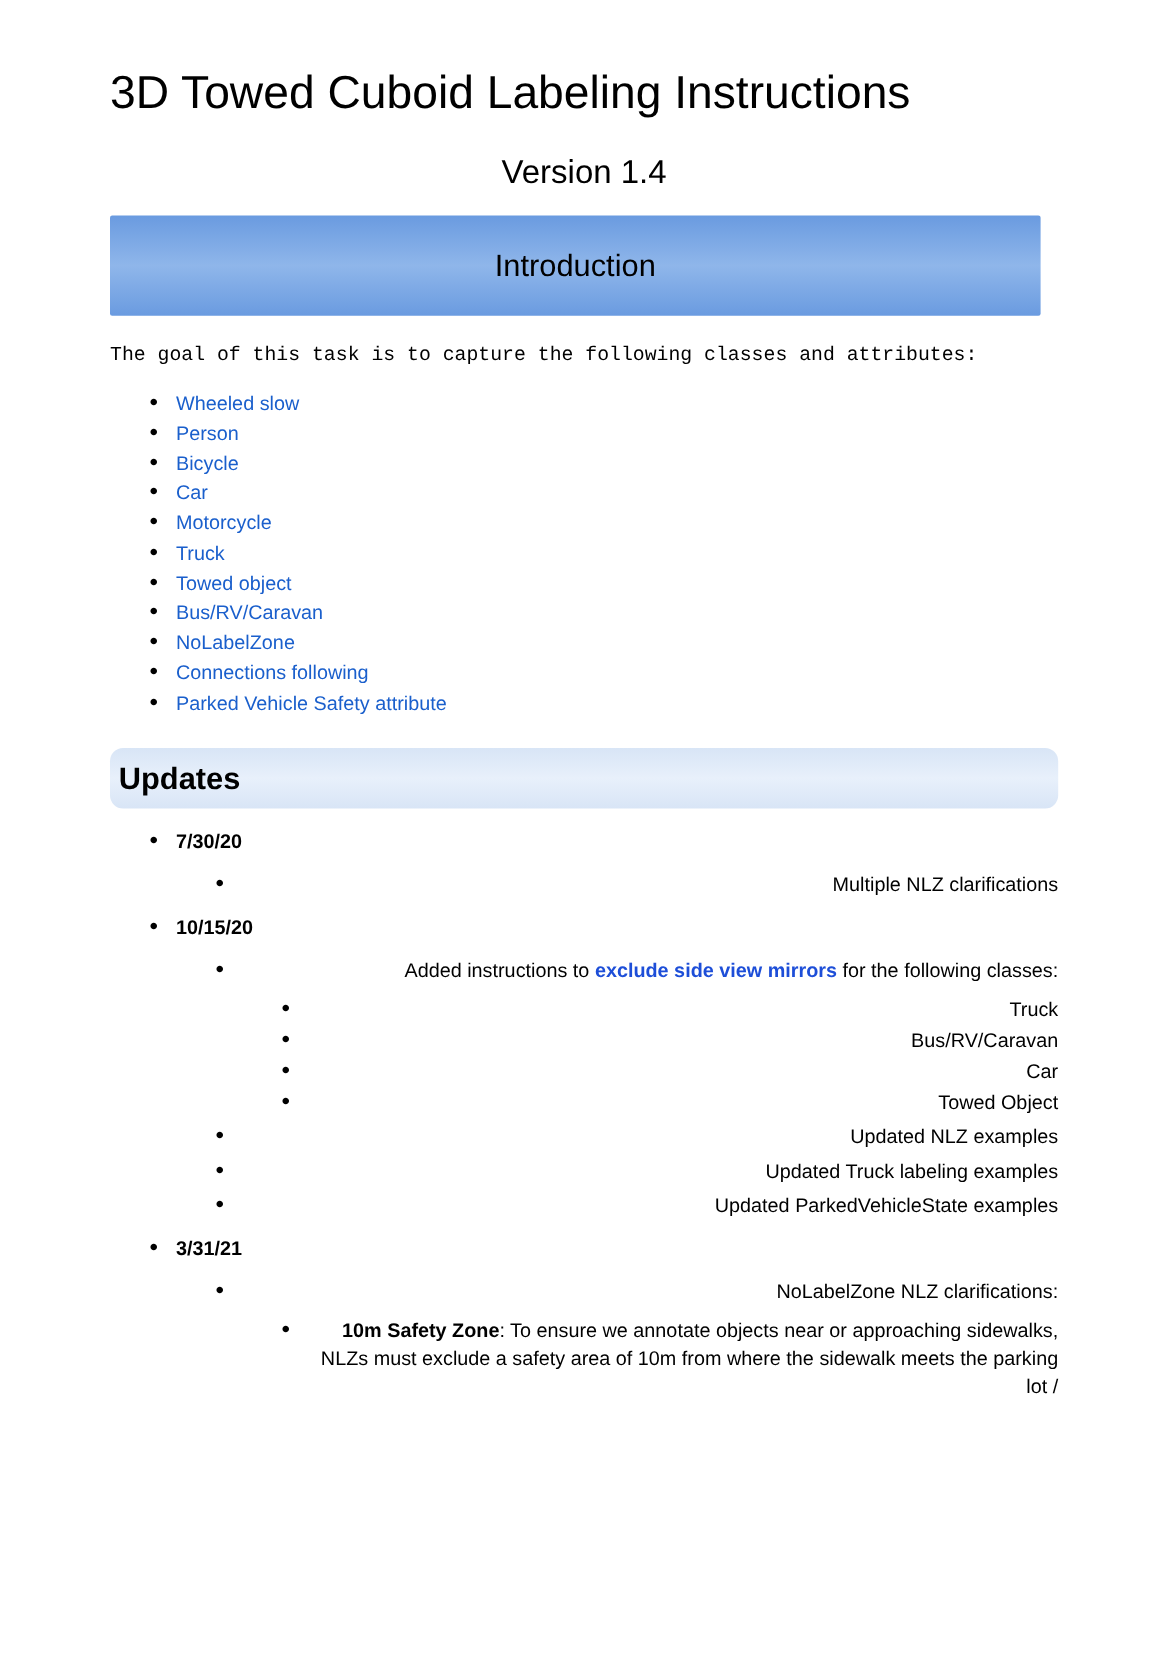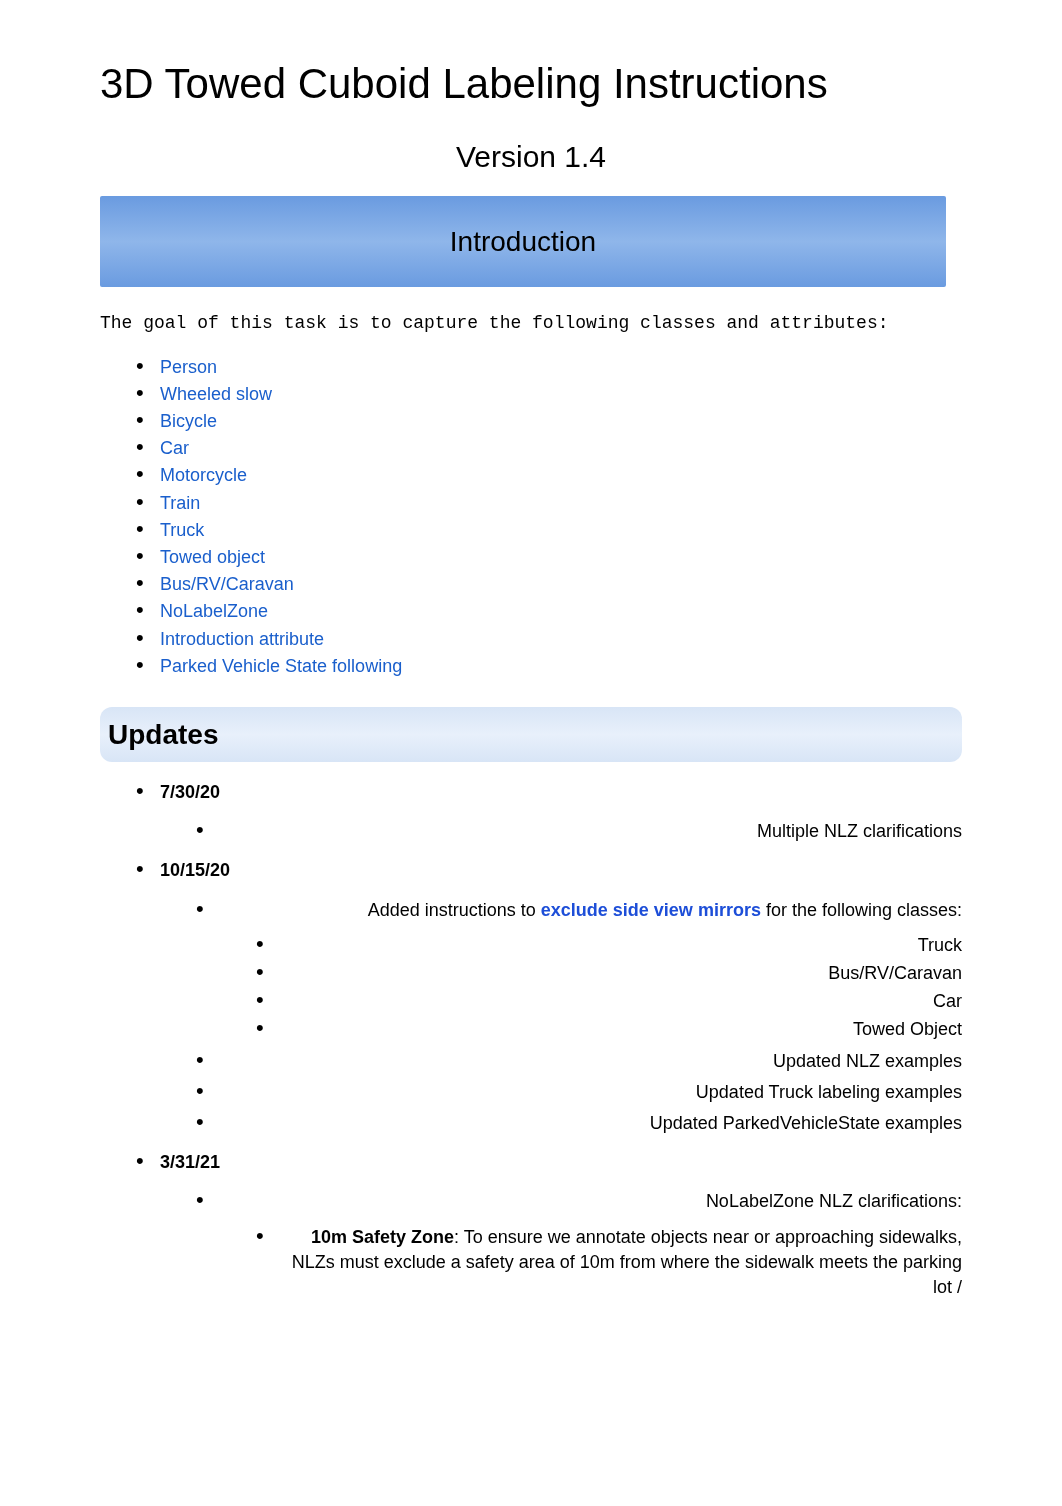--- a/index.html
+++ b/index.html
@@ -137,32 +137,31 @@
 <body>
 
 <h1>3D Towed Cuboid Labeling Instructions</h1>
 <div class="version">Version 1.4</div>
 
 <div class="section-banner">Introduction</div>
 
 <p class="intro">The goal of this task is to capture the following classes and attributes:</p>
 
 <ul class="class-list">
+  <li><a class="link">Wheeled slow</a></li>
   <li><a class="link">Person</a></li>
-  <li><a class="link">Wheeled slow</a></li>
   <li><a class="link">Bicycle</a></li>
   <li><a class="link">Car</a></li>
   <li><a class="link">Motorcycle</a></li>
-  <li><a class="link">Train</a></li>
   <li><a class="link">Truck</a></li>
   <li><a class="link">Towed object</a></li>
   <li><a class="link">Bus/RV/Caravan</a></li>
   <li><a class="link">NoLabelZone</a></li>
-  <li><a class="link">Introduction attribute</a></li>
-  <li><a class="link">Parked Vehicle State following</a></li>
+  <li><a class="link">Connections following</a></li>
+  <li><a class="link">Parked Vehicle Safety attribute</a></li>
 </ul>
 
 <div class="section-banner-sub">Updates</div>
 
 <ul class="updates">
 
   <li>
     <span class="date-label">7/30/20</span>
     <ul class="inner">
       <li>Multiple NLZ clarifications</li>

